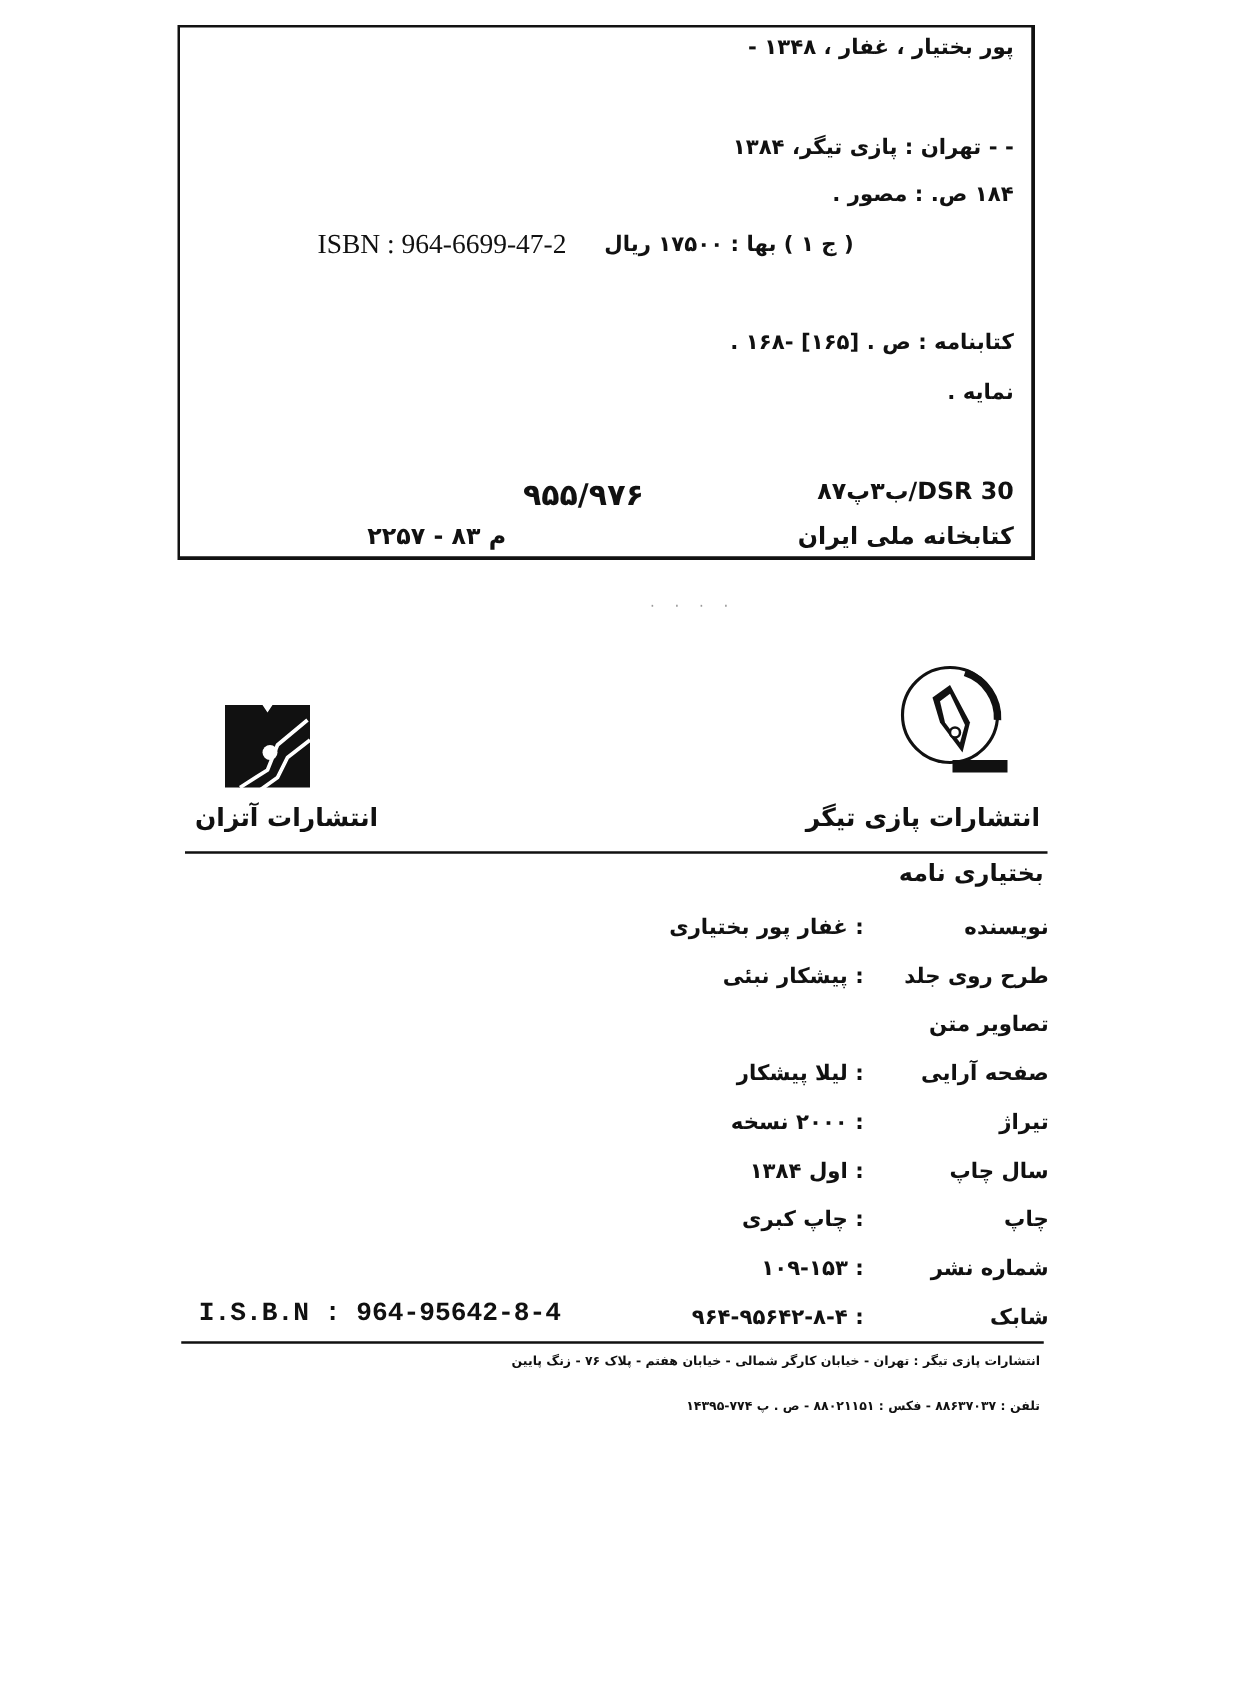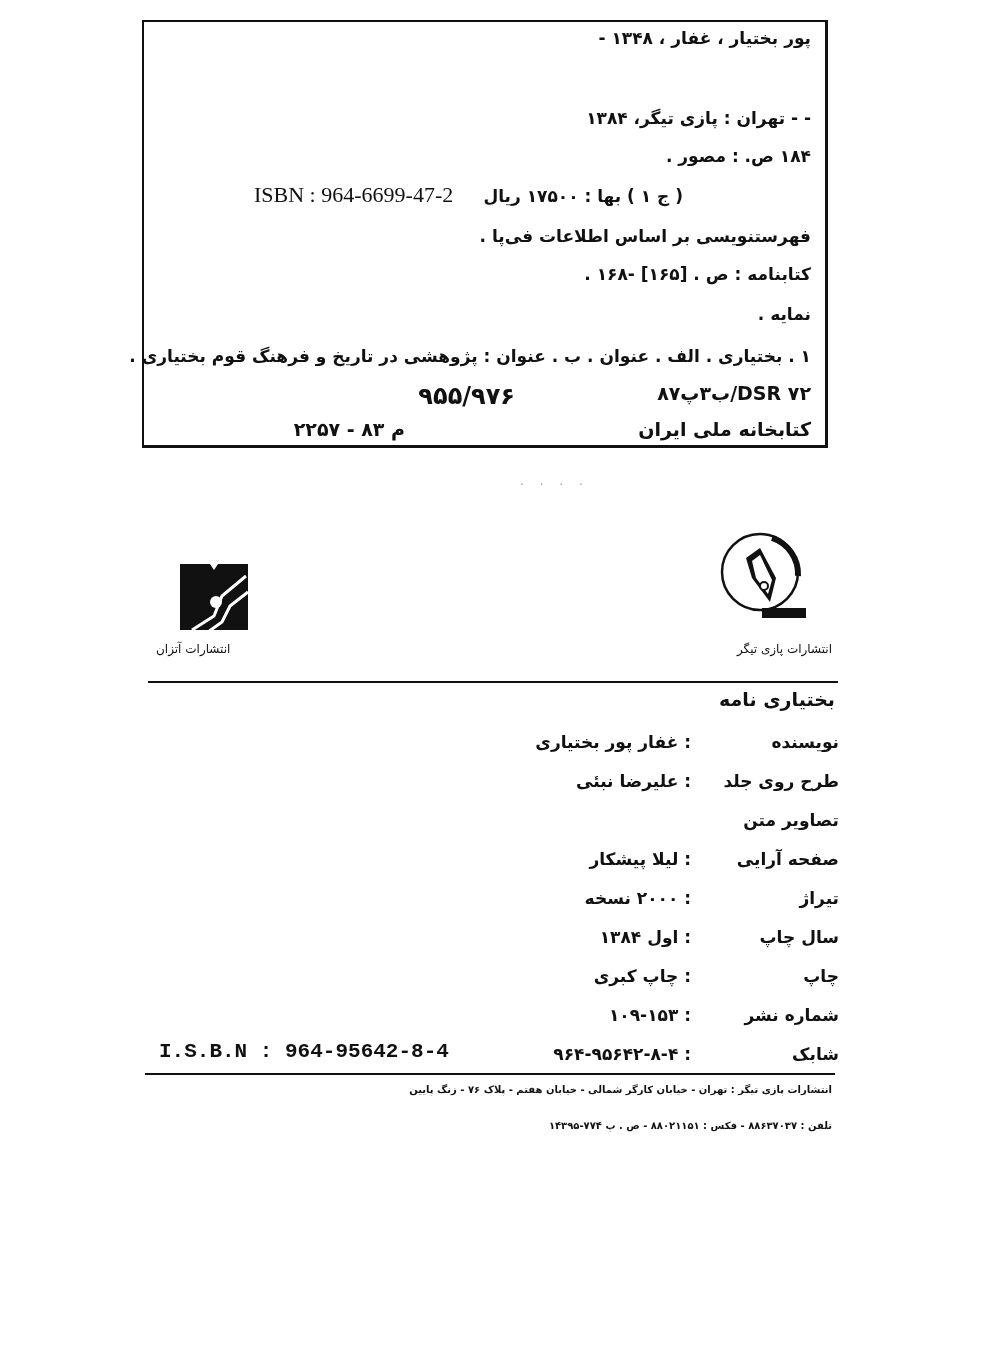--- a/index.html
+++ b/index.html
@@ -4,43 +4,41 @@
 <style>
   html, body { margin:0; padding:0; background:#ffffff; }
   body { width:987px; height:1359px; position:relative; overflow:hidden;
          font-family:"DejaVu Sans", sans-serif; color:#111; }
   .cip-box { position:absolute; left:142px; top:20px; width:686px; height:428px;
              border:2px solid #111; border-right-width:3px; border-bottom-width:3px; box-sizing:border-box;padding-left:23px; }
   .cip-line { position:absolute; right:14px; font-size:17px; font-weight:bold; white-space:nowrap; direction:rtl; }
   .isbn-latin { position:absolute; left:110px; font-family:"Liberation Serif", serif; font-size:22px; direction:ltr; }
   .dots { position:absolute; top:478px; left:520px; color:#999; font-size:12px; letter-spacing:6px; }
   .logo { position:absolute; }
-  .pub-name { position:absolute; font-size:12px; font-weight:normal; direction:rtl; white-space:nowrap; }
+  .pub-name { position:absolute; font-size:20px; font-weight:bold; direction:rtl; white-space:nowrap; }
   .hr { position:absolute; left:148px; width:690px; height:2px; background:#111; }
   .book-title { position:absolute; right:152px; top:688px; font-size:19px; font-weight:bold; direction:rtl; }
   .row { position:absolute; right:148px; width:700px; height:30px; direction:rtl; font-size:17px; font-weight:bold; }
   .row .lbl { position:absolute; right:0; top:0; white-space:nowrap; }
   .row .val { position:absolute; right:148px; top:0; white-space:nowrap; }
   .isbn-bottom { position:absolute; left:159px; top:1040px; font-family:Liberation Mono, monospace; font-weight:bold; font-size:21px; direction:ltr; }
   .addr { position:absolute; right:155px; font-size:10px; font-weight:bold; direction:rtl; white-space:nowrap; }
 </style>
 </head>
 <body>
 
 <div class="cip-box">
   <div class="cip-line" style="top:6px">پور بختیار ، غفار ، ۱۳۴۸ -</div>
   <div class="cip-line" style="top:86px">- - تهران : پازی تیگر، ۱۳۸۴</div>
   <div class="cip-line" style="top:124px">۱۸۴ ص. : مصور .</div>
   <div class="cip-line" style="top:164px; right:142px">( ج ۱ ) بها : ۱۷۵۰۰ ریال</div>
   <div class="isbn-latin" style="top:160px">ISBN : 964-6699-47-2</div>
-  <div class="cip-line" style="top:204px">فهرستنویسی بر اساس اطلاعات فی‌پا .</div>
   <div class="cip-line" style="top:242px">کتابنامه : ص . [۱۶۵] -۱۶۸ .</div>
   <div class="cip-line" style="top:282px">نمایه .</div>
-  <div class="cip-line" style="top:324px">۱ . بختیاری . الف . عنوان . ب . عنوان : پژوهشی در تاریخ و فرهنگ قوم بختیاری .</div>
-  <div class="cip-line" style="top:360px; font-size:19px">DSR ۷۲/ب۳پ۸۷</div>
+  <div class="cip-line" style="top:360px; font-size:19px">DSR 30/ب۳پ۸۷</div>
   <div class="cip-line" style="top:360px; right:310px; font-size:24px">۹۵۵/۹۷۶</div>
   <div class="cip-line" style="top:396px; font-size:19px">کتابخانه ملی ایران</div>
   <div class="cip-line" style="top:396px; right:420px; font-size:19px">م ۸۳ - ۲۲۵۷</div>
 </div>
 
 <div class="dots">· · · ·</div>
 
 <div class="logo" style="left:712px; top:528px; width:100px; height:96px">
   <svg width="100" height="96" viewBox="0 0 100 96">
     <circle cx="48" cy="44" r="38" fill="none" stroke="#111" stroke-width="2.5"></circle>
@@ -66,21 +64,21 @@
 <div class="hr" style="top:681px"></div>
 
 <div class="book-title">بختیاری نامه</div>
 
 <div class="row" style="top:732px">
     <span class="lbl">نویسنده</span>
     <span class="val">: غفار پور بختیاری</span>
   </div>
 <div class="row" style="top:771px">
     <span class="lbl">طرح روی جلد</span>
-    <span class="val">: علیرضا نبئی</span>
+    <span class="val">: پیشکار نبئی</span>
   </div>
 <div class="row" style="top:810px">
     <span class="lbl">تصاویر متن</span>
   </div>
 <div class="row" style="top:849px">
     <span class="lbl">صفحه آرایی</span>
     <span class="val">: لیلا پیشکار</span>
   </div>
 <div class="row" style="top:888px">
     <span class="lbl">تیراژ</span>

